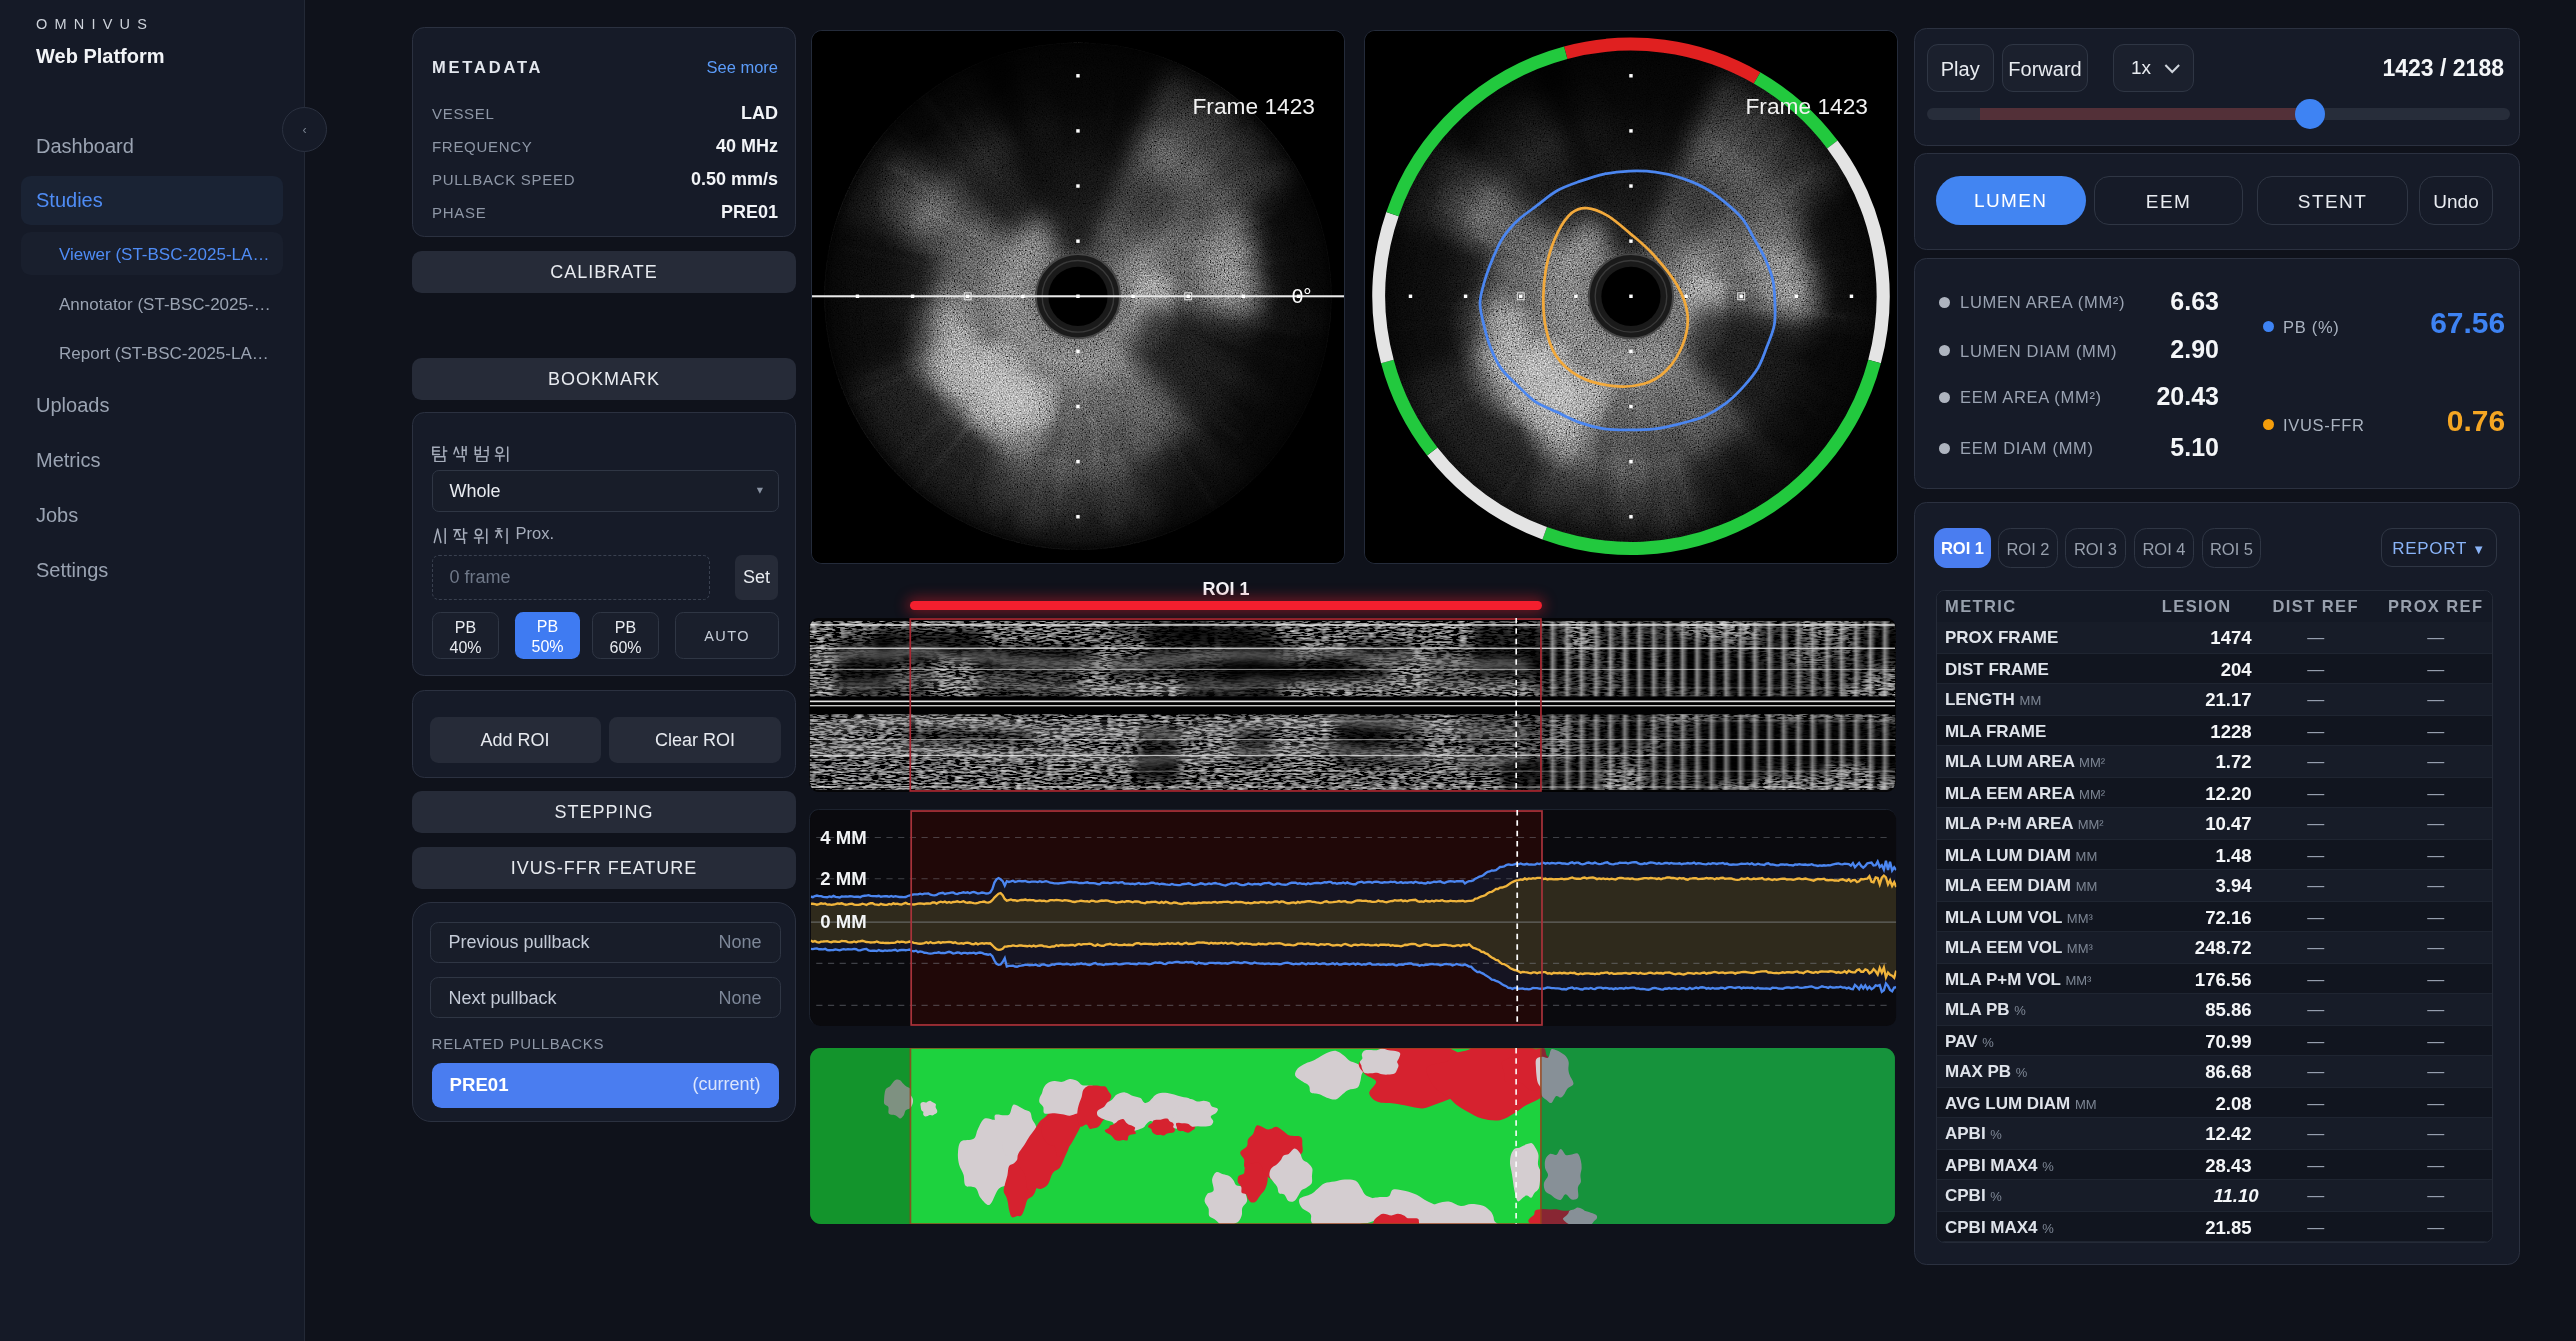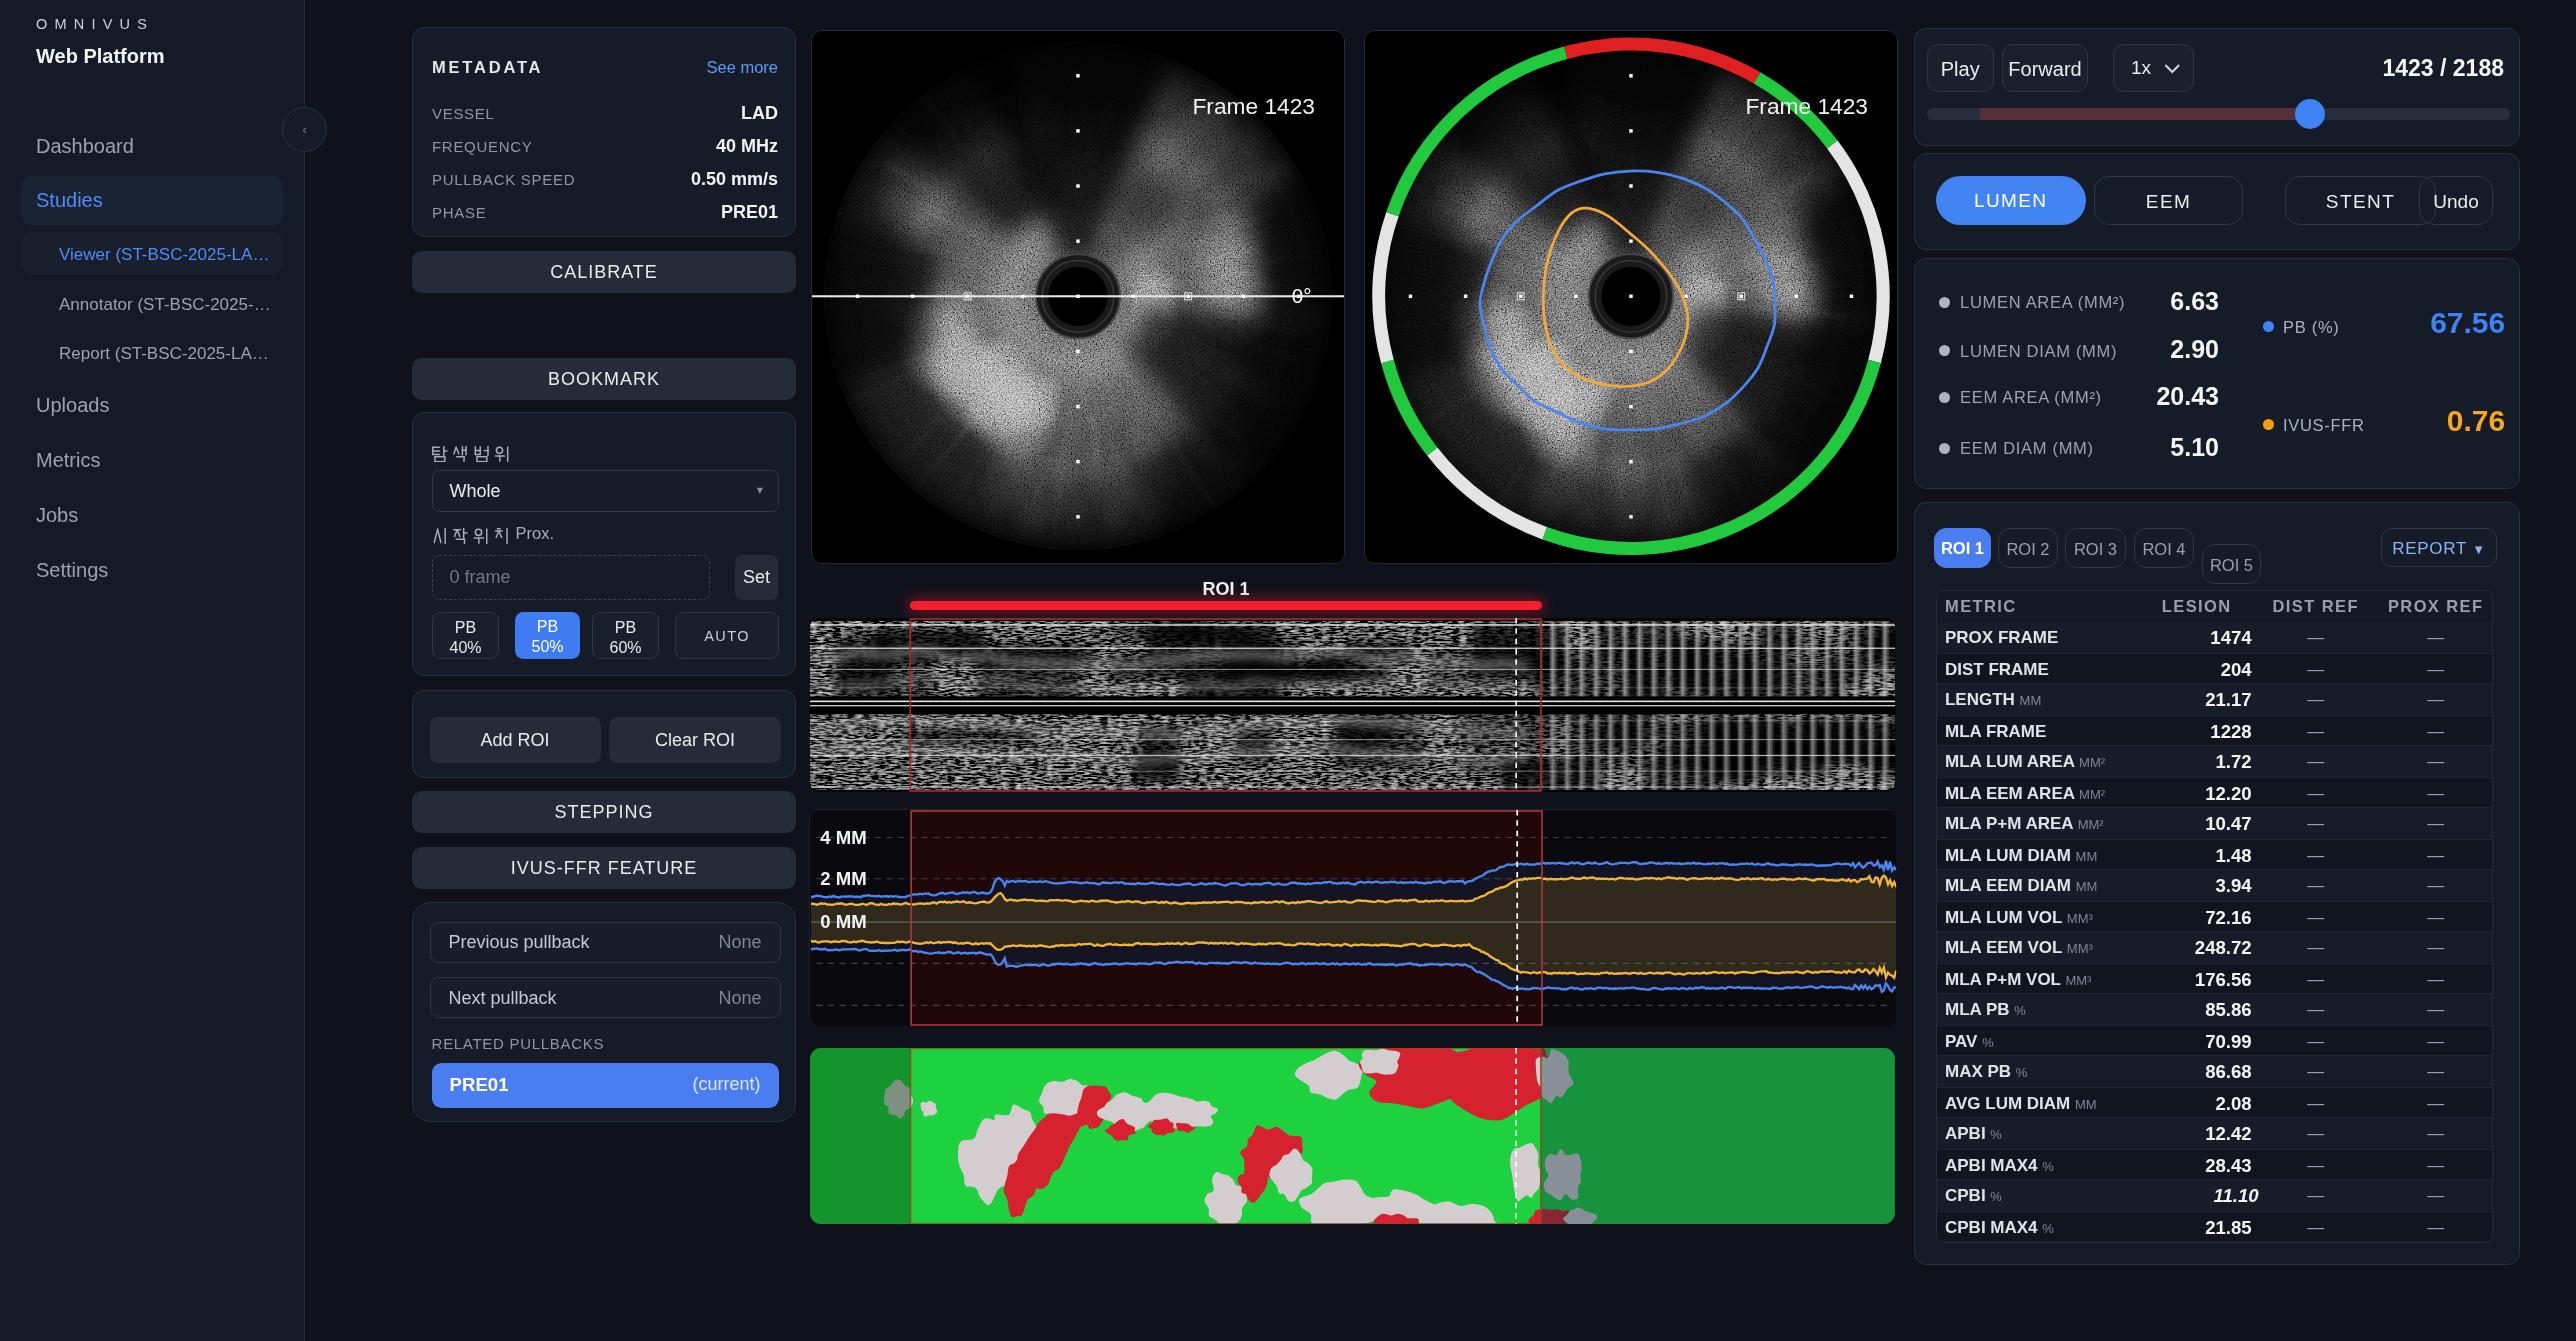--- a/index.html
+++ b/index.html
@@ -974,21 +974,21 @@
   </div>
   <div class="abs" style="right:15px;top:26px;font-size:23px;font-weight:bold;color:#f4f6f8;">1423 / 2188</div>
   <div class="abs" style="left:11.7px;top:79px;width:583px;height:12.4px;border-radius:6.2px;background:#272d3a;"></div>
   <div class="abs" style="left:65px;top:79px;width:335px;height:12.4px;background:#533038;"></div>
   <div class="abs" style="left:380px;top:70px;width:30px;height:30px;border-radius:50%;background:#3e83f3;"></div>
 </div>
 
 <div class="abs panel" style="left:1914px;top:153px;width:606px;height:97px;">
   <div class="abs" style="left:20.7px;top:22px;width:150px;height:49px;line-height:49px;border-radius:25px;background:#4285f2;color:#fff;font-size:19px;letter-spacing:1.4px;text-align:center;">LUMEN</div>
   <div class="abs btn-outline" style="left:179px;top:22px;width:149px;height:49px;line-height:49px;border-radius:15px;font-size:19px;letter-spacing:1.4px;background:transparent;">EEM</div>
-  <div class="abs btn-outline" style="left:342px;top:22px;width:151px;height:49px;line-height:49px;border-radius:15px;font-size:19px;letter-spacing:1.4px;background:transparent;margin-left:28px;">STENT</div>
+  <div class="abs btn-outline" style="left:342px;top:22px;width:151px;height:49px;line-height:49px;border-radius:15px;font-size:19px;letter-spacing:1.4px;background:transparent;">STENT</div>
   <div class="abs btn-outline" style="left:504px;top:22px;width:74px;height:49px;line-height:49px;border-radius:15px;font-size:19px;background:transparent;">Undo</div>
 </div>
 
 <div class="abs panel" style="left:1914px;top:258px;width:606px;height:231px;">
   <div class="abs dot" style="left:24px;top:38px;background:#aeb4bf;"></div>
   <div class="abs mrow-label" style="left:45px;top:34px;">LUMEN AREA (MM²)</div>
   <div class="abs mrow-value" style="left:194px;top:27.6px;width:110px;">6.63</div>
   <div class="abs dot" style="left:24px;top:86px;background:#aeb4bf;"></div>
   <div class="abs mrow-label" style="left:45px;top:83px;">LUMEN DIAM (MM)</div>
   <div class="abs mrow-value" style="left:194px;top:76px;width:110px;">2.90</div>
@@ -1005,21 +1005,21 @@
   <div class="abs dot" style="left:348px;top:160px;background:#f59e0b;"></div>
   <div class="abs mrow-label" style="left:368px;top:157px;color:#aab3c0;">IVUS-FFR</div>
   <div class="abs" style="right:13.8px;top:145px;font-size:30px;font-weight:bold;color:#f5a623;">0.76</div>
 </div>
 
 <div class="abs panel" style="left:1914px;top:502px;width:606px;height:763px;">
   <div class="abs" style="left:19px;top:25px;width:57px;height:40px;line-height:40px;border-radius:12.4px;background:#4a7df0;color:#fff;font-size:16.5px;font-weight:bold;text-align:center;">ROI 1</div>
   <div class="abs btn-outline" style="left:83px;top:25px;width:60px;height:40px;line-height:40px;border-radius:12.4px;font-size:16.5px;color:#98a0ad;background:transparent;">ROI 2</div>
   <div class="abs btn-outline" style="left:150px;top:25px;width:61px;height:40px;line-height:40px;border-radius:12.4px;font-size:16.5px;color:#98a0ad;background:transparent;">ROI 3</div>
   <div class="abs btn-outline" style="left:219px;top:25px;width:60px;height:40px;line-height:40px;border-radius:12.4px;font-size:16.5px;color:#98a0ad;background:transparent;">ROI 4</div>
-  <div class="abs btn-outline" style="left:287px;top:25px;width:59px;height:40px;line-height:40px;border-radius:12.4px;font-size:16.5px;color:#98a0ad;background:transparent;margin-top:16px;">ROI 5</div>
+  <div class="abs btn-outline" style="left:287px;top:25px;width:59px;height:40px;line-height:40px;border-radius:12.4px;font-size:16.5px;color:#98a0ad;background:transparent;">ROI 5</div>
   <div class="abs btn-outline" style="left:466px;top:25px;width:116px;height:39px;line-height:39px;border-radius:11px;font-size:17px;letter-spacing:0.7px;color:#8ab4f8;background:transparent;">REPORT <span style="font-size:13px;color:#8ab4f8;">▼</span></div>
 
   <div class="abs" id="mtable" style="left:20.7px;top:87px;width:557px;">
     <div class="trow" style="background:#141925;">
       <div class="tlabel" style="font-weight:bold;color:#98a0ad;letter-spacing:1.4px;font-size:16.5px;">METRIC</div>
       <div class="tdash" style="left:205px;color:#98a0ad;letter-spacing:1.4px;font-weight:bold;font-size:16.5px;">LESION</div>
       <div class="tdash" style="left:324px;color:#98a0ad;letter-spacing:1.4px;font-weight:bold;font-size:16.5px;">DIST REF</div>
       <div class="tdash" style="left:444px;color:#98a0ad;letter-spacing:1.4px;font-weight:bold;font-size:16.5px;">PROX REF</div>
     </div>
     <div class="trow odd">

